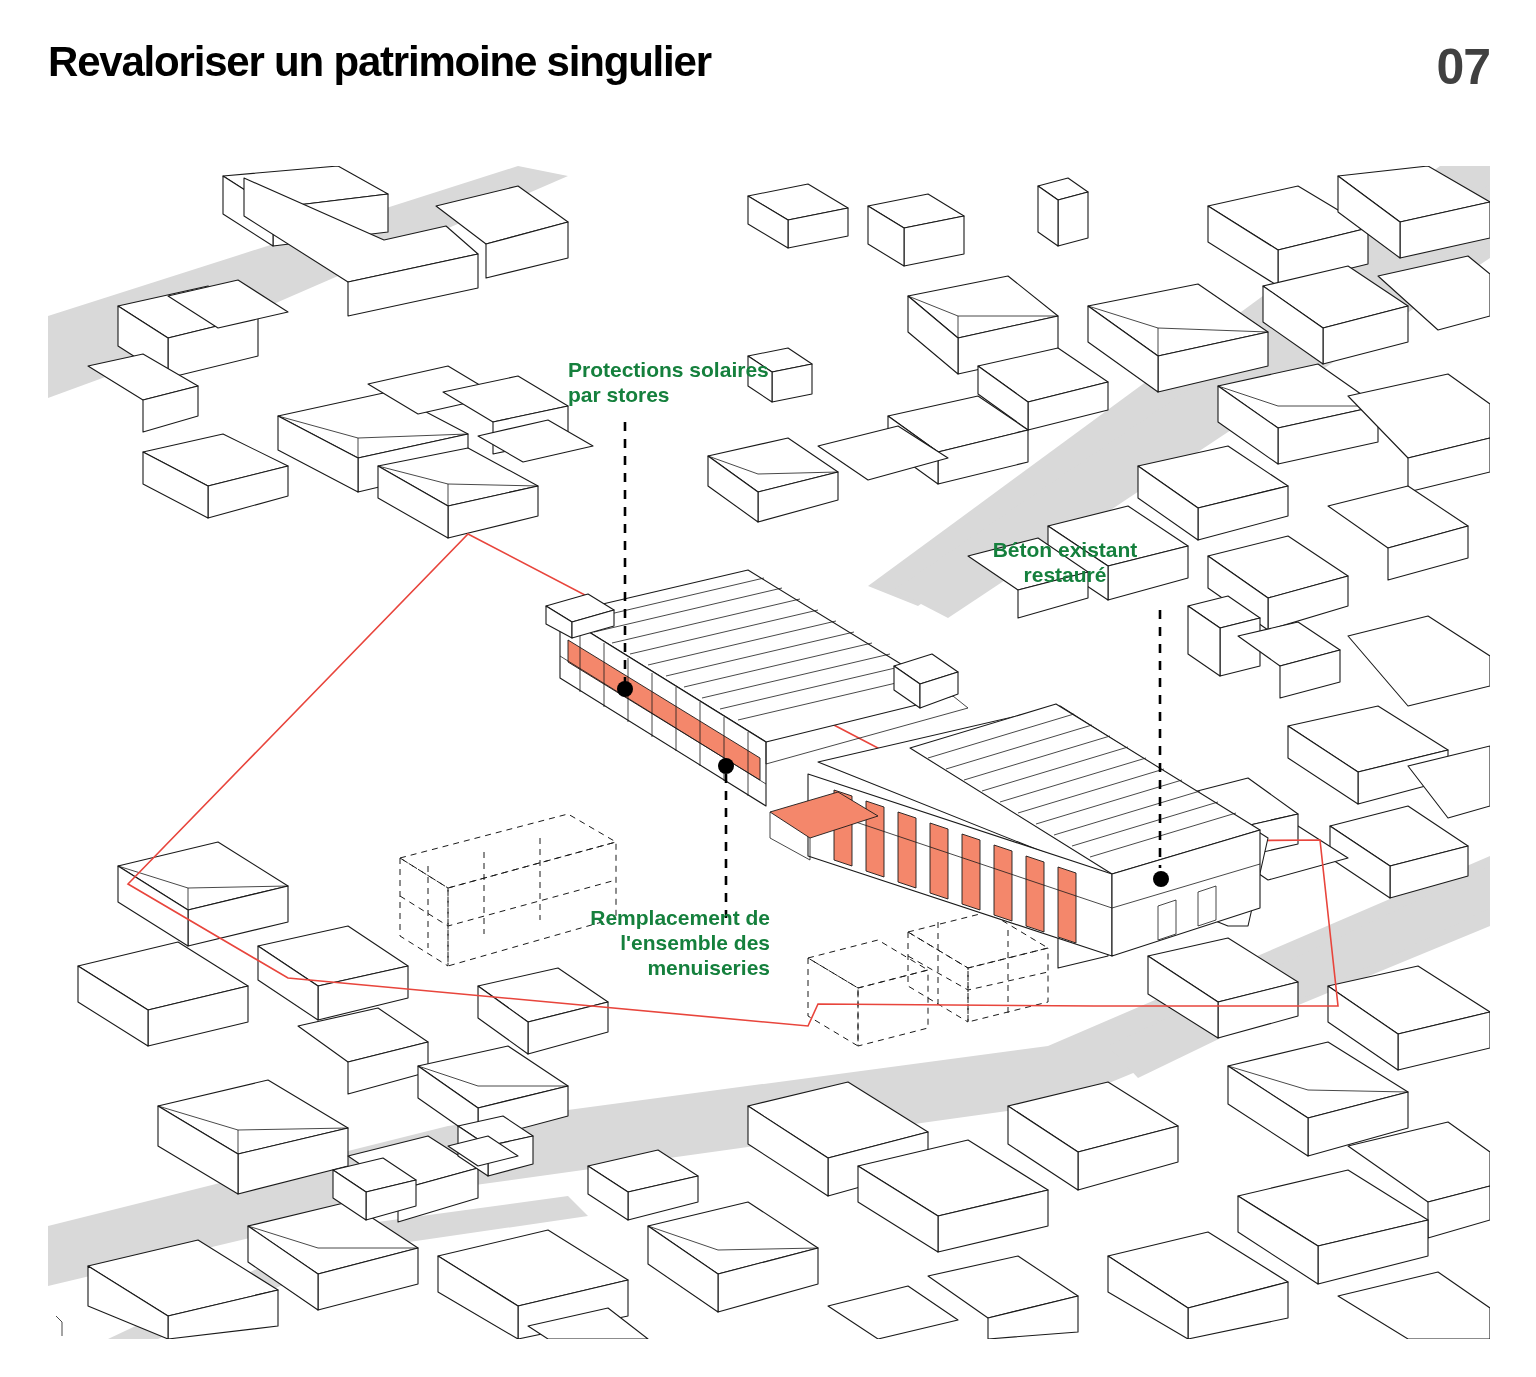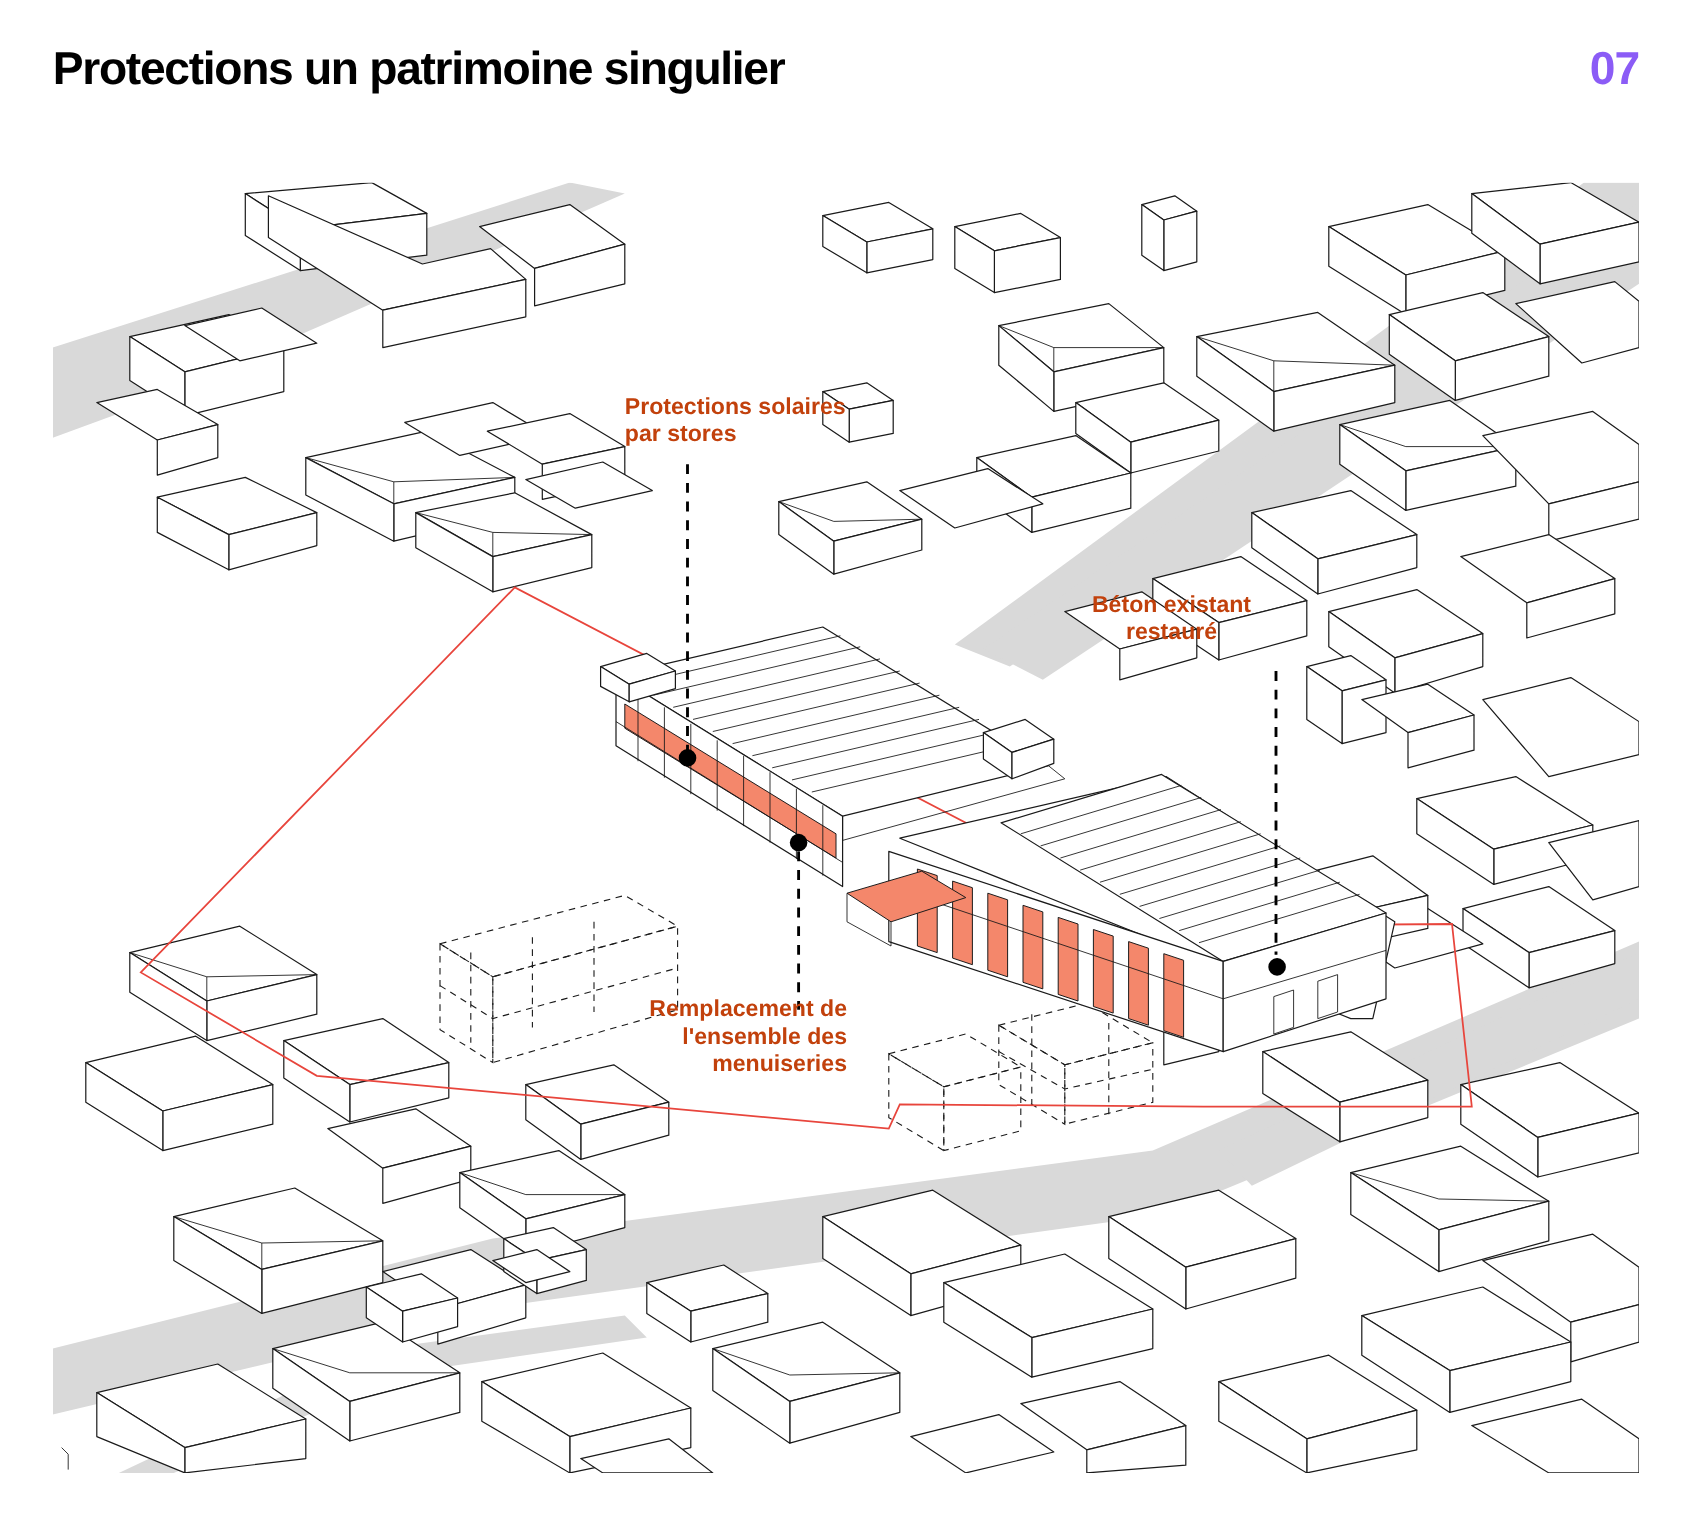--- a/index.html
+++ b/index.html
@@ -29,24 +29,24 @@
     font-size: 42px;
     font-weight: bold;
     letter-spacing: -1.2px;
     color: #000000;
     white-space: nowrap;
   }
   #page-number {
     position: absolute;
     right: 46px;
     top: 38px;
-    font-size: 42px;
+    font-size: 50px;
     font-weight: bold;
     letter-spacing: -1px;
-    color: #8b5cf6;
+    color: #404040;
   }
 
   
   #figure {
     position: absolute;
     left: 48px;
     top: 166px;
     width: 1442px;
     height: 1173px;
     background: #ffffff;
@@ -55,21 +55,21 @@
   #figure svg {
     display: block;
   }
 
   
   .annotation {
     position: absolute;
     font-size: 21px;
     font-weight: bold;
     line-height: 1.18;
-    color: #c2410c;
+    color: #15803d;
     white-space: pre-line;
   }
   .anno-center { text-align: center; }
   .anno-right  { text-align: right; }
   .anno-left   { text-align: left; }
 
   #anno-0 { left: 568px; top: 358px; width: 300px; text-align: left; }
   #anno-1 { left: 930px; top: 538px; width: 270px; text-align: center; }
   #anno-2 { left: 470px; top: 906px; width: 300px; text-align: right; }
 
@@ -79,21 +79,21 @@
     left: 0; top: 0;
     width: 1536px;
     height: 1377px;
     pointer-events: none;
   }
 </style>
 </head>
 <body>
 
 <div id="header">
-  <div id="page-title">Protections un patrimoine singulier</div>
+  <div id="page-title">Revaloriser un patrimoine singulier</div>
   <div id="page-number">07</div>
 </div>
 
 <div id="figure">
   <svg width="1442" height="1173" viewBox="0 0 1442 1173" xmlns="http://www.w3.org/2000/svg">
     <defs>
       <style>
         .bl { fill:none; stroke:#1a1a1a; stroke-width:1.1; stroke-linejoin:round; stroke-linecap:round; }
         .blt { fill:none; stroke:#1a1a1a; stroke-width:0.8; }
         .bf { fill:#ffffff; stroke:#1a1a1a; stroke-width:1.1; stroke-linejoin:round; }

